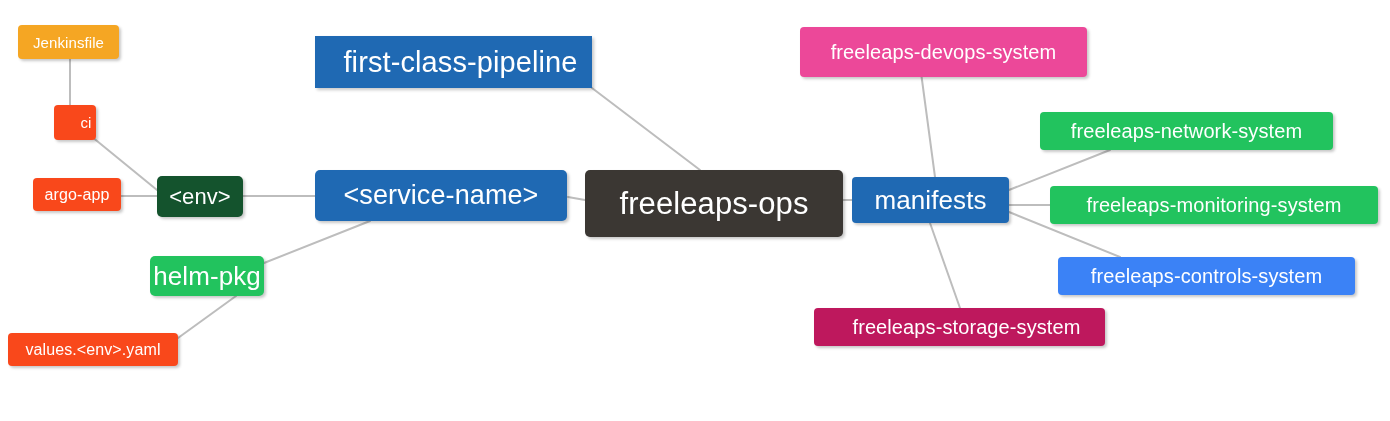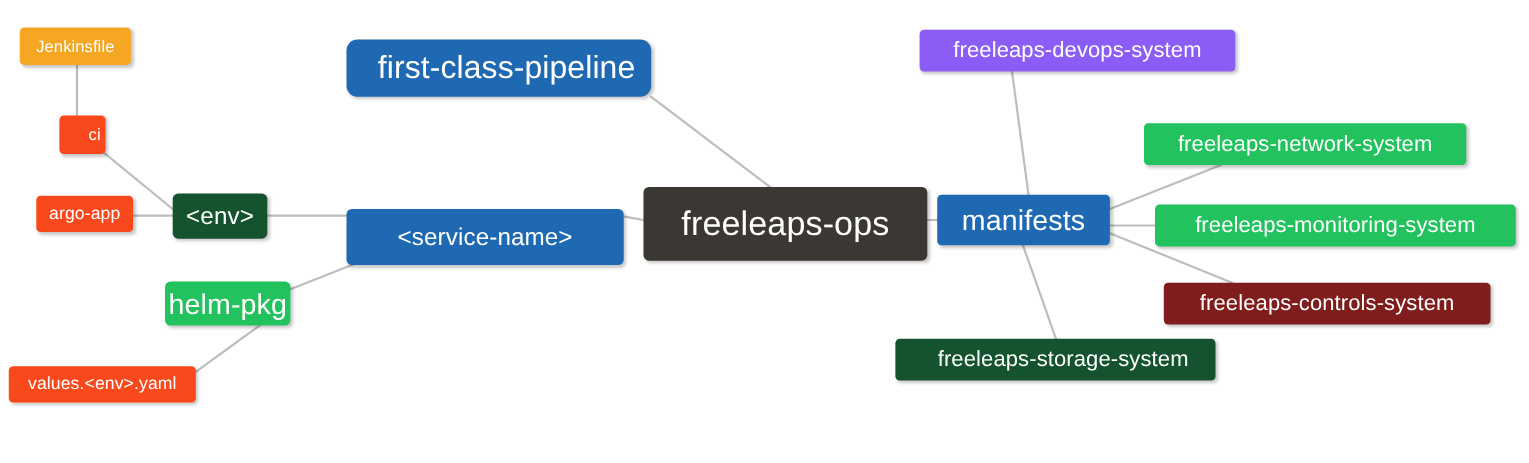--- a/index.html
+++ b/index.html
@@ -62,23 +62,23 @@
       <line x1="1009" y1="212" x2="1120" y2="257" stroke="#bdbdbd" stroke-width="2" stroke-linecap="round"></line>
       <line x1="930" y1="223" x2="960" y2="308" stroke="#bdbdbd" stroke-width="2" stroke-linecap="round"></line>
     </svg>
   <div id="node-layer">
       <div class="node" style="left: 18px; top: 25px; width: 101px; height: 34px; background: rgb(245, 166, 35); font-size: 15px; border-radius: 4px;">Jenkinsfile</div>
       <div class="node" style="left: 54px; top: 105px; width: 32px; height: 35px; background: rgb(249, 72, 27); font-size: 15px; border-radius: 4px; padding-left: 32px;">ci</div>
       <div class="node" style="left: 33px; top: 178px; width: 88px; height: 33px; background: rgb(249, 72, 27); font-size: 16px; border-radius: 4px;">argo-app</div>
       <div class="node" style="left: 157px; top: 176px; width: 86px; height: 41px; background: #14532d; font-size: 22px; border-radius: 5px;">&lt;env&gt;</div>
       <div class="node" style="left: 150px; top: 256px; width: 114px; height: 40px; background: rgb(34, 195, 94); font-size: 26px; border-radius: 5px;">helm-pkg</div>
       <div class="node" style="left: 8px; top: 333px; width: 170px; height: 33px; background: rgb(249, 72, 27); font-size: 16px; border-radius: 4px;">values.&lt;env&gt;.yaml</div>
-      <div class="node" style="left: 315px; top: 36px; width: 277px; height: 52px; background: rgb(31, 105, 179); font-size: 29px; border-radius: 10px; padding-left: 24px;">first-class-pipeline</div>
-      <div class="node" style="left: 315px; top: 170px; width: 252px; height: 51px; background: rgb(31, 105, 179); font-size: 22px; border-radius: 5px; margin-top: 20px;">&lt;service-name&gt;</div>
+      <div class="node" style="left: 315px; top: 36px; width: 277px; height: 52px; background: rgb(31, 105, 179); font-size: 29px; border-radius: 0; padding-left: 24px;">first-class-pipeline</div>
+      <div class="node" style="left: 315px; top: 170px; width: 252px; height: 51px; background: rgb(31, 105, 179); font-size: 27px; border-radius: 5px;">&lt;service-name&gt;</div>
       <div class="node" style="left: 585px; top: 170px; width: 258px; height: 67px; background: rgb(59, 55, 51); font-size: 31px; border-radius: 5px;">freeleaps-ops</div>
       <div class="node" style="left: 852px; top: 177px; width: 157px; height: 46px; background: rgb(31, 105, 179); font-size: 26px; border-radius: 4px;">manifests</div>
-      <div class="node" style="left: 800px; top: 27px; width: 287px; height: 38px; background: #8b5cf6; font-size: 20px; border-radius: 4px; margin-left: 36px;">freeleaps-devops-system</div>
+      <div class="node" style="left: 800px; top: 27px; width: 287px; height: 50px; background: #ec4899; font-size: 20px; border-radius: 4px;">freeleaps-devops-system</div>
       <div class="node" style="left: 1040px; top: 112px; width: 293px; height: 38px; background: rgb(34, 195, 94); font-size: 20px; border-radius: 4px;">freeleaps-network-system</div>
       <div class="node" style="left: 1050px; top: 186px; width: 328px; height: 38px; background: rgb(34, 195, 94); font-size: 20px; border-radius: 4px;">freeleaps-monitoring-system</div>
-      <div class="node" style="left: 1058px; top: 257px; width: 297px; height: 38px; background: #7f1d1d; font-size: 20px; border-radius: 4px;">freeleaps-controls-system</div>
-      <div class="node" style="left: 814px; top: 308px; width: 291px; height: 38px; background: #14532d; font-size: 20px; border-radius: 4px; padding-left: 24px;">freeleaps-storage-system</div>
+      <div class="node" style="left: 1058px; top: 257px; width: 297px; height: 38px; background: #3b82f6; font-size: 20px; border-radius: 4px;">freeleaps-controls-system</div>
+      <div class="node" style="left: 814px; top: 308px; width: 291px; height: 38px; background: #be185d; font-size: 20px; border-radius: 4px; padding-left: 24px;">freeleaps-storage-system</div>
     </div>
 </div>
 
 </body></html>

